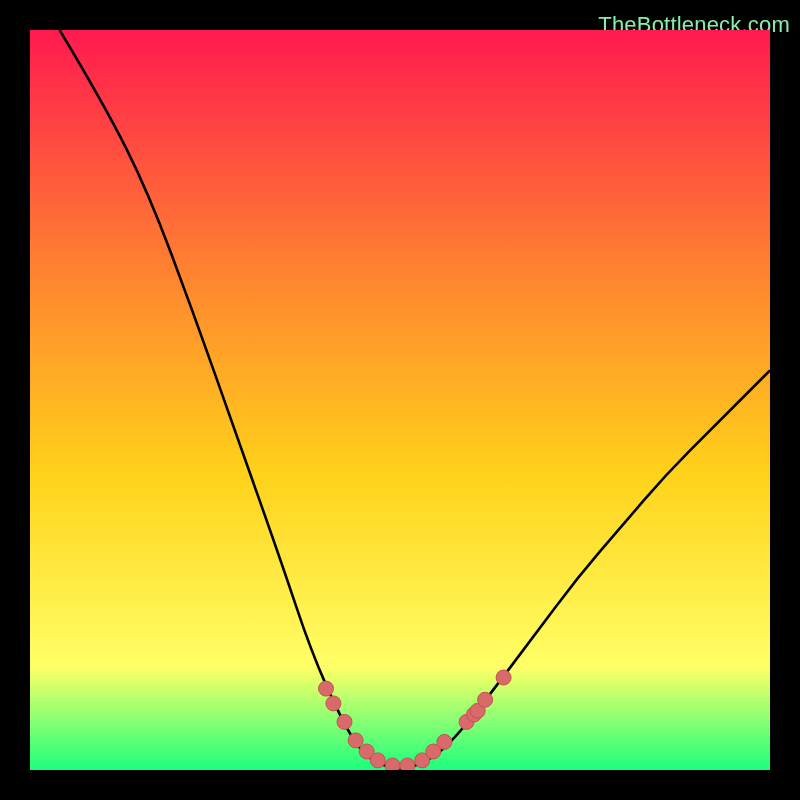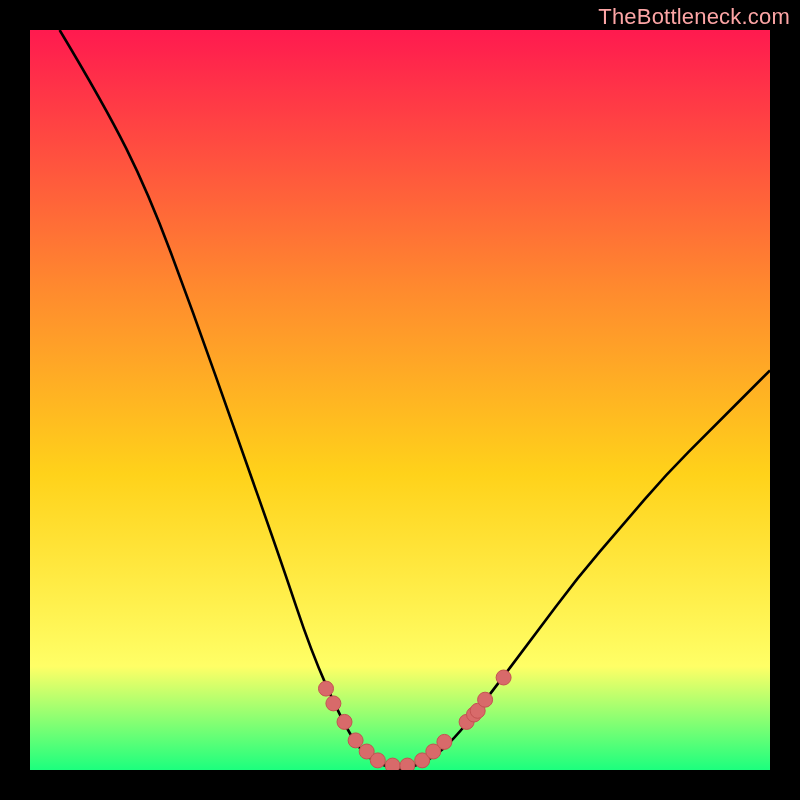--- a/index.html
+++ b/index.html
@@ -19,23 +19,23 @@
   }
   .plot {
     position: absolute;
     left: 30px;
     top: 30px;
     width: 740px;
     height: 740px;
   }
   .brand {
     position: absolute;
-    top: 4px;
+    top: 12px;
     right: 10px;
-    color: #fca5a5;
+    color: #86efac;
     font-size: 22px;
     font-weight: 500;
     letter-spacing: 0.2px;
   }
   svg { display: block; }
 </style>
 </head>
 <body>
 
 <div class="outer">

